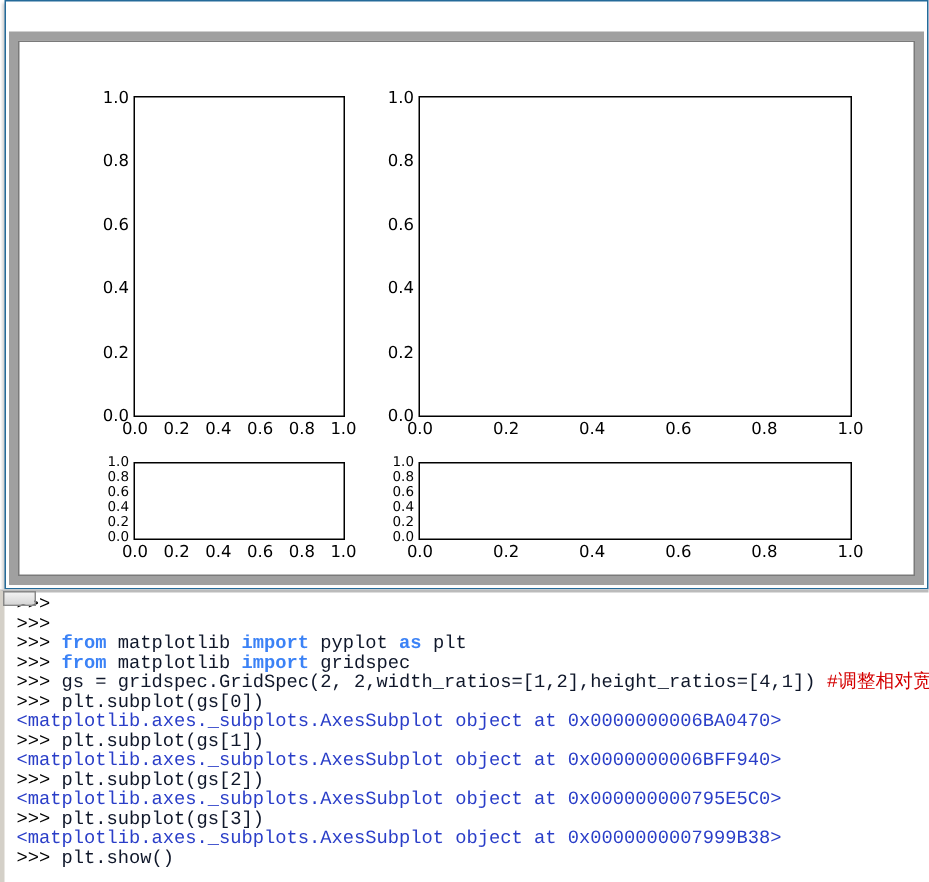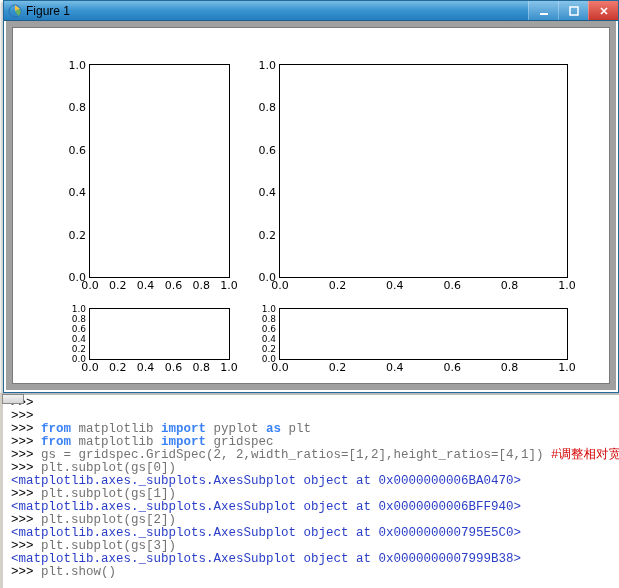--- a/index.html
+++ b/index.html
@@ -94,55 +94,28 @@
   }
   .console {
     padding: 2px 4px 0 8px;
     white-space: pre;
     line-height: 1.0;
     font-size: 12.5px;
   }
   .line { display: block; min-height: 13px; }
   .kw    { color: #3b82f6; font-weight: bold; }   
   .prompt{ color: #000; }
-  .text  { color: #737373; text-align: center; }
+  .text  { color: #0f172a; text-align: center; }
   .comment{ color: #d40000; }
   .output{ color: #2a3ec8; }
 </style>
 </head>
 <body>
 
 <div class="figure-window">
-  <div class="titlebar">
-    <span class="mpl-icon">
-      <svg width="14" height="14" viewBox="0 0 14 14">
-        <circle cx="7" cy="7" r="6" fill="none" stroke="#2a6fb2" stroke-width="1"></circle>
-        <path d="M7 1 L7 7 L12 5 Z" fill="#f3c244"></path>
-        <path d="M7 7 L12 5 A6 6 0 0 1 10.5 12 Z" fill="#6db35b"></path>
-      </svg>
-    </span>
-    <span>Figure 1</span>
-    <div class="win-controls">
-      <div class="win-btn">
-        <svg width="10" height="10">
-            <rect x="1" y="7" width="8" height="2" fill="#fff"></rect>
-          </svg>
-      </div>
-      <div class="win-btn">
-        <svg width="10" height="10">
-            <rect x="1" y="1" width="8" height="8" fill="none" stroke="#fff" stroke-width="1.5"></rect>
-          </svg>
-      </div>
-      <div class="win-btn close">
-        <svg width="10" height="10">
-            <path d="M2 2 L8 8 M8 2 L2 8" stroke="#fff" stroke-width="1.7"></path>
-          </svg>
-      </div>
-    </div>
-  </div>
 
   <div class="figure-body">
     <div class="canvas">
 
       <div class="axes" style="left:76px; top:36px; width:141px; height:214px;">
         <span class="ticklabel ytick" style="top:100%">0.0</span>
         <span class="ticklabel ytick" style="top:80%">0.2</span>
         <span class="ticklabel ytick" style="top:60%">0.4</span>
         <span class="ticklabel ytick" style="top:40%">0.6</span>
         <span class="ticklabel ytick" style="top:20%">0.8</span>

